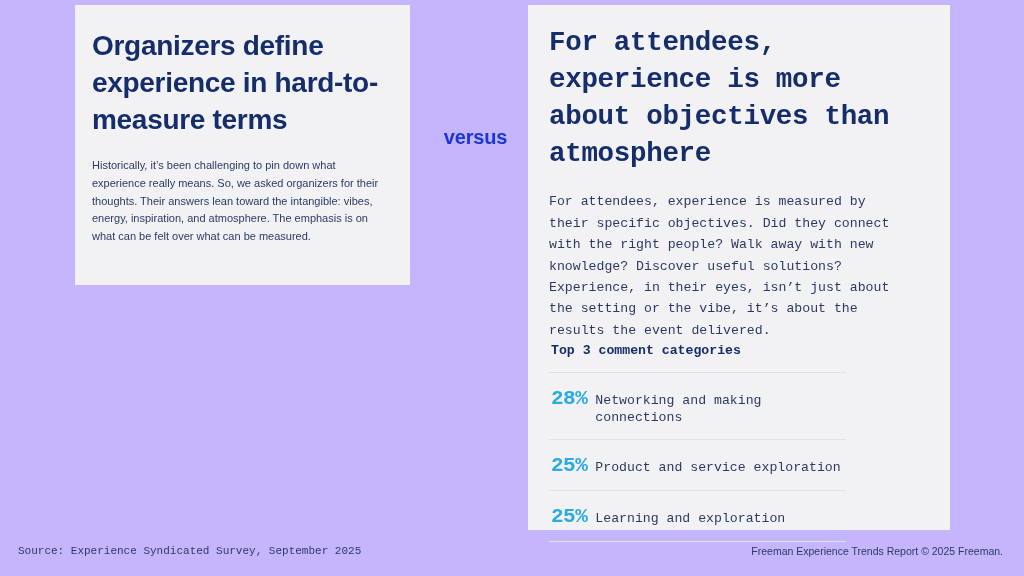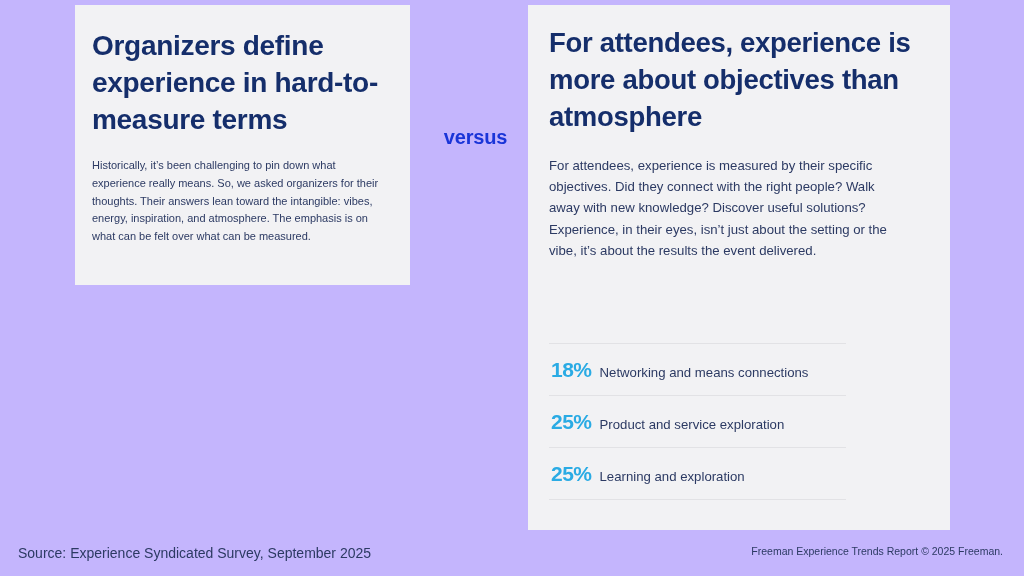--- a/index.html
+++ b/index.html
@@ -66,20 +66,21 @@
   
   .panel-right {
     position: absolute;
     left: 528px;
     top: 5px;
     width: 422px;
     height: 525px;
     background: #f2f2f4;
     box-sizing: border-box;
     padding: 20px 22px 0 21px;
+    font-family: Liberation Mono, monospace;
   }
   .panel-right .heading {
     color: #152e6b;
     font-size: 27.5px;
     line-height: 1.34;
     font-weight: bold;
     letter-spacing: -0.3px;
     margin: 0 0 19px 0;
     max-width: 395px;
   }
@@ -131,21 +132,22 @@
     font-size: 13.2px;
     line-height: 1.3;
   }
 
   
   .footer-left {
     position: absolute;
     left: 18px;
     top: 545px;
     color: #2c3a63;
-    font-size: 14px;
+    font-size: 11px;
+    font-family: Liberation Mono, monospace;
   }
   .footer-right {
     position: absolute;
     right: 21px;
     top: 545px;
     color: #2c3a63;
     font-size: 10.5px;
     text-align: left;
   }
 </style>
@@ -159,25 +161,26 @@
     <p class="body">Historically, it’s been challenging to pin down what experience really means. So, we asked organizers for their thoughts. Their answers lean toward the intangible: vibes, energy, inspiration, and atmosphere. The emphasis is on what can be felt over what can be measured.</p>
   </section>
 
   <div class="versus">versus</div>
 
   <section class="panel-right">
     <h1 class="heading">For attendees, experience is more about objectives than atmosphere</h1>
     <p class="body">For attendees, experience is measured by their specific objectives. Did they connect with the right people? Walk away with new knowledge? Discover useful solutions? Experience, in their eyes, isn’t just about the setting or the vibe, it’s about the results the event delivered.</p>
 
     <div class="top-categories">
+      <p class="cat-title">Top 3 comment categories</p>
 
       <ul class="cat-list">
         <li class="cat-row">
-          <span class="cat-pct">18%</span>
-          <span class="cat-label">Networking and means connections</span>
+          <span class="cat-pct">28%</span>
+          <span class="cat-label">Networking and making connections</span>
         </li>
         <li class="cat-row">
           <span class="cat-pct">25%</span>
           <span class="cat-label">Product and service exploration</span>
         </li>
         <li class="cat-row">
           <span class="cat-pct">25%</span>
           <span class="cat-label">Learning and exploration</span>
         </li>
       </ul>

